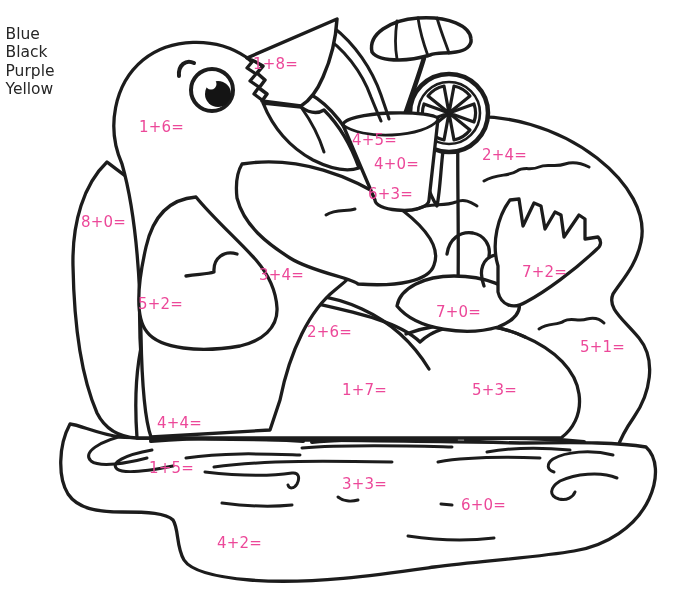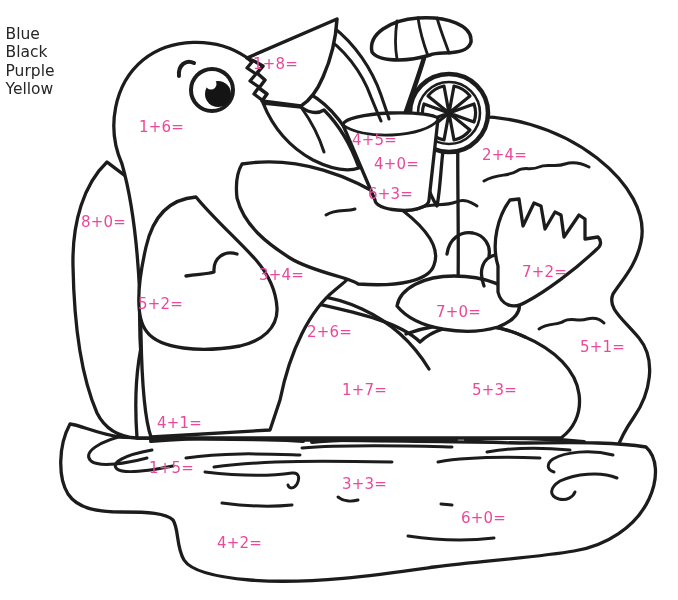--- a/index.html
+++ b/index.html
@@ -179,20 +179,20 @@
       <div class="problem" style="left: 482px; top: 146px;">2+4=</div>
       <div class="problem" style="left: 81px; top: 213px;">8+0=</div>
       <div class="problem" style="left: 259px; top: 266px;">3+4=</div>
       <div class="problem" style="left: 522px; top: 263px;">7+2=</div>
       <div class="problem" style="left: 138px; top: 295px;">5+2=</div>
       <div class="problem" style="left: 436px; top: 303px;">7+0=</div>
       <div class="problem" style="left: 307px; top: 323px; text-align: right;">2+6=</div>
       <div class="problem" style="left: 580px; top: 338px;">5+1=</div>
       <div class="problem" style="left: 342px; top: 381px; text-align: right;">1+7=</div>
       <div class="problem" style="left: 472px; top: 381px;">5+3=</div>
-      <div class="problem" style="left: 157px; top: 414px;">4+1=</div>
+      <div class="problem" style="left: 157px; top: 414px;">4+4=</div>
       <div class="problem" style="left: 149px; top: 459px;">1+5=</div>
       <div class="problem" style="left: 342px; top: 475px;">3+3=</div>
-      <div class="problem" style="left: 461px; top: 496px; margin-top: 13px;">6+0=</div>
+      <div class="problem" style="left: 461px; top: 496px;">6+0=</div>
       <div class="problem" style="left: 217px; top: 534px;">4+2=</div>
     </div>
 
 </div>
 
 </body></html>

